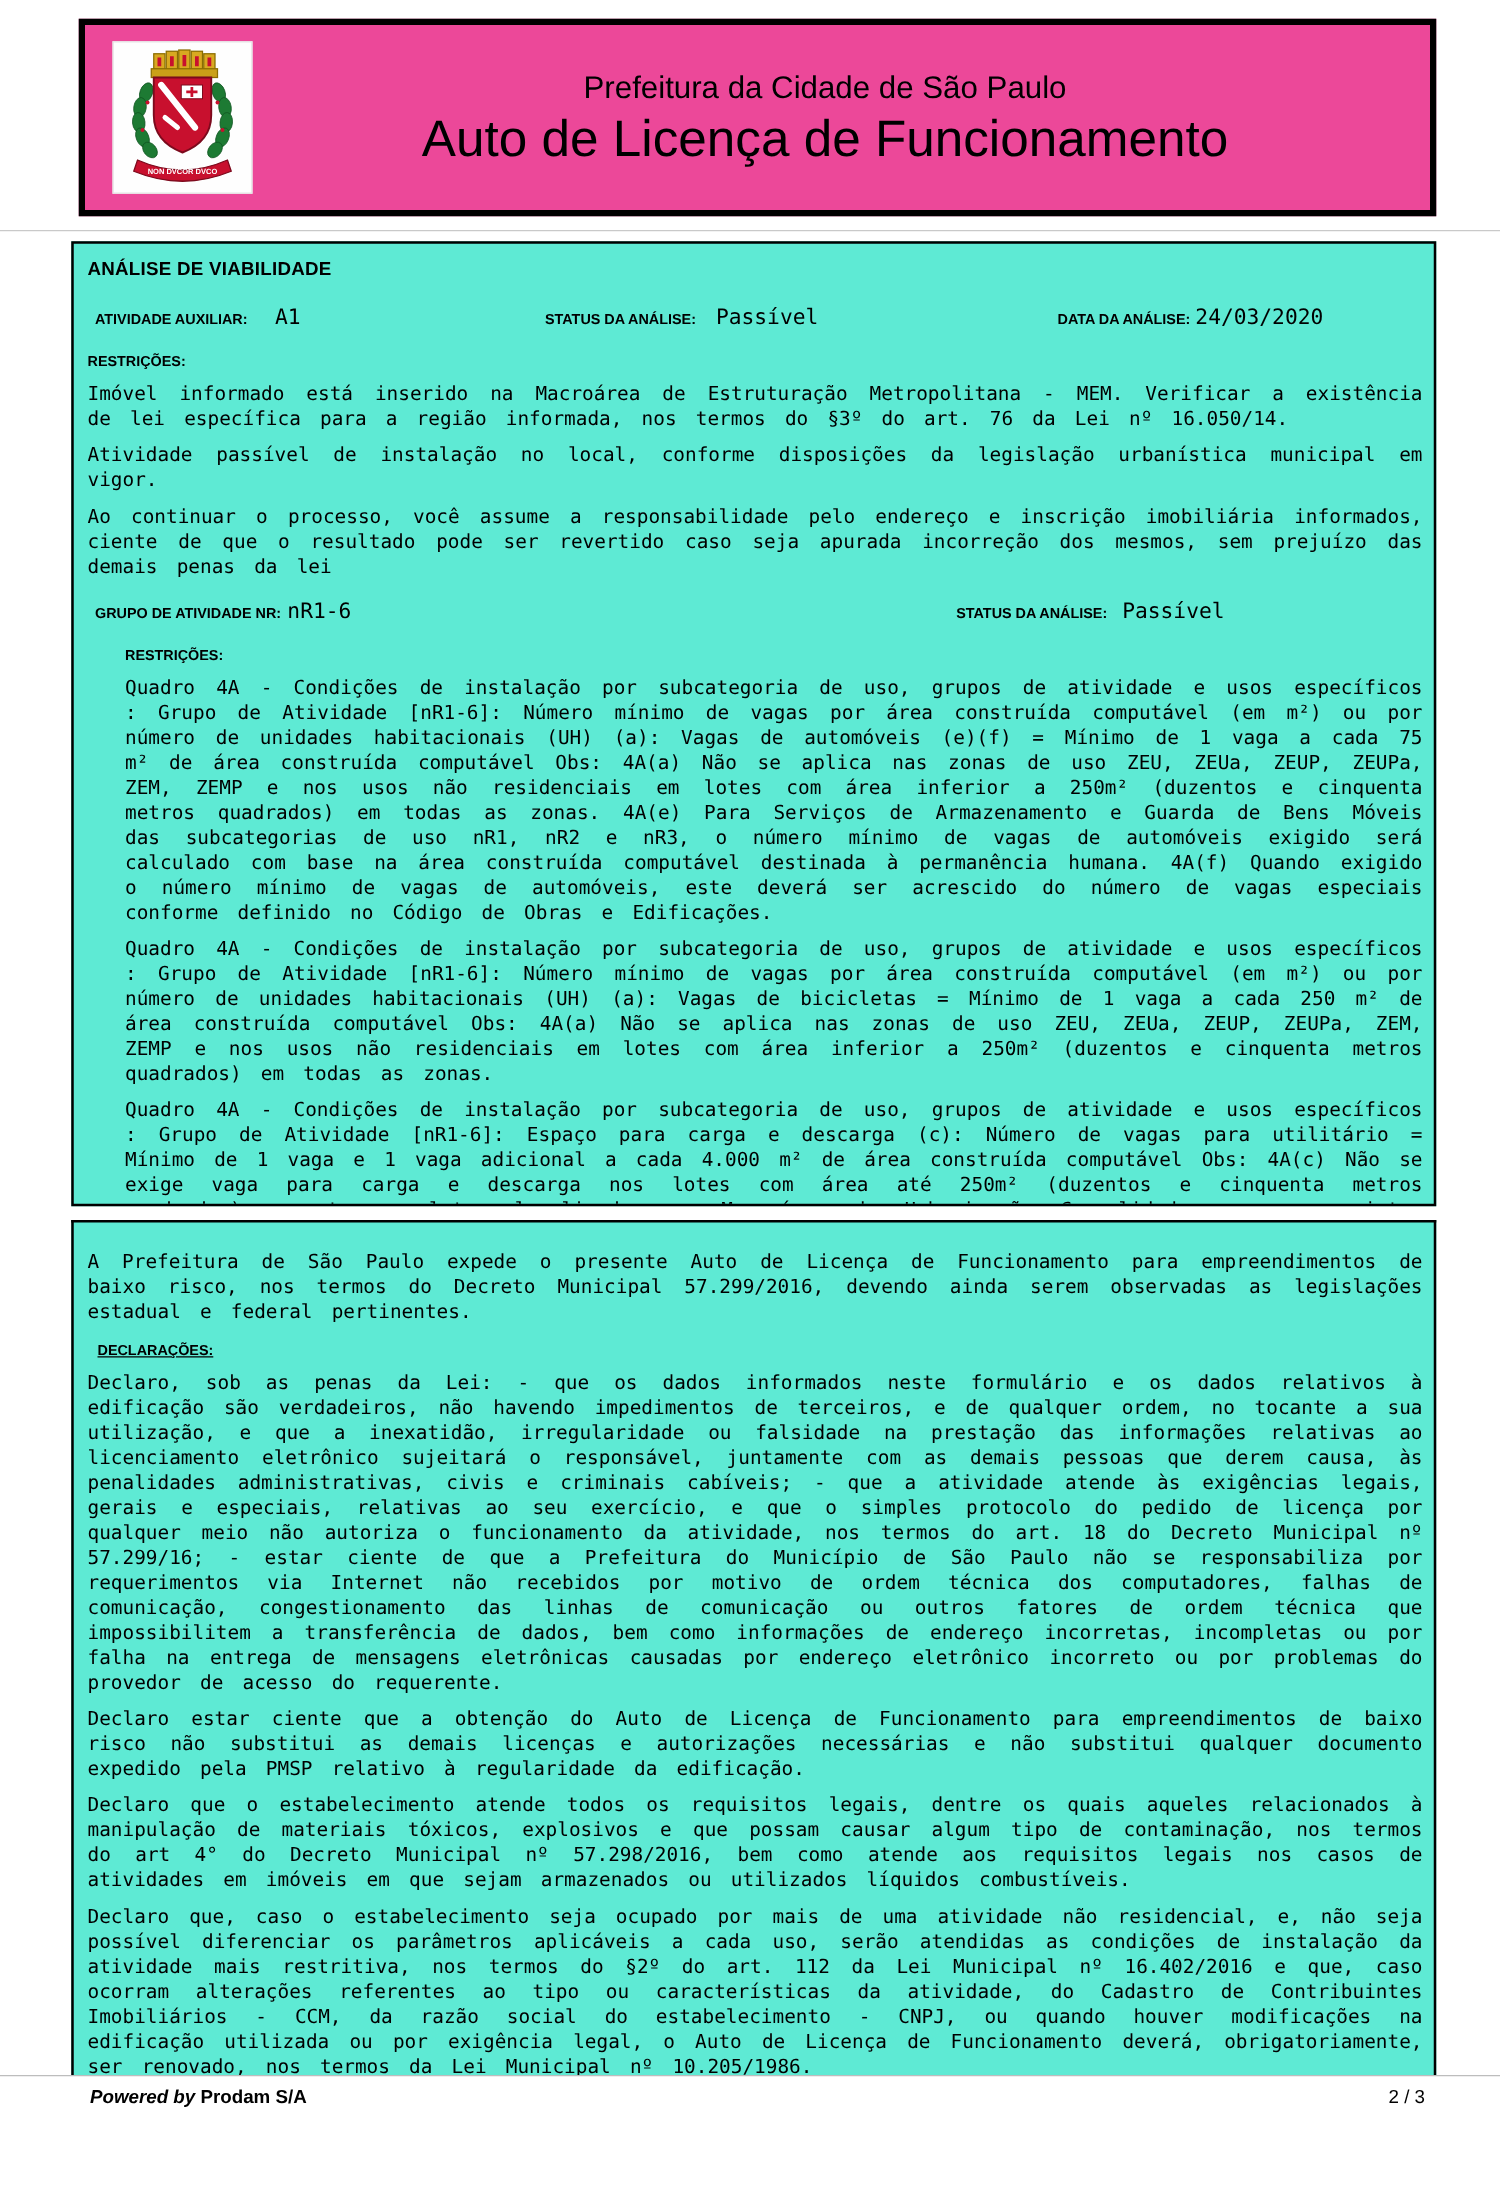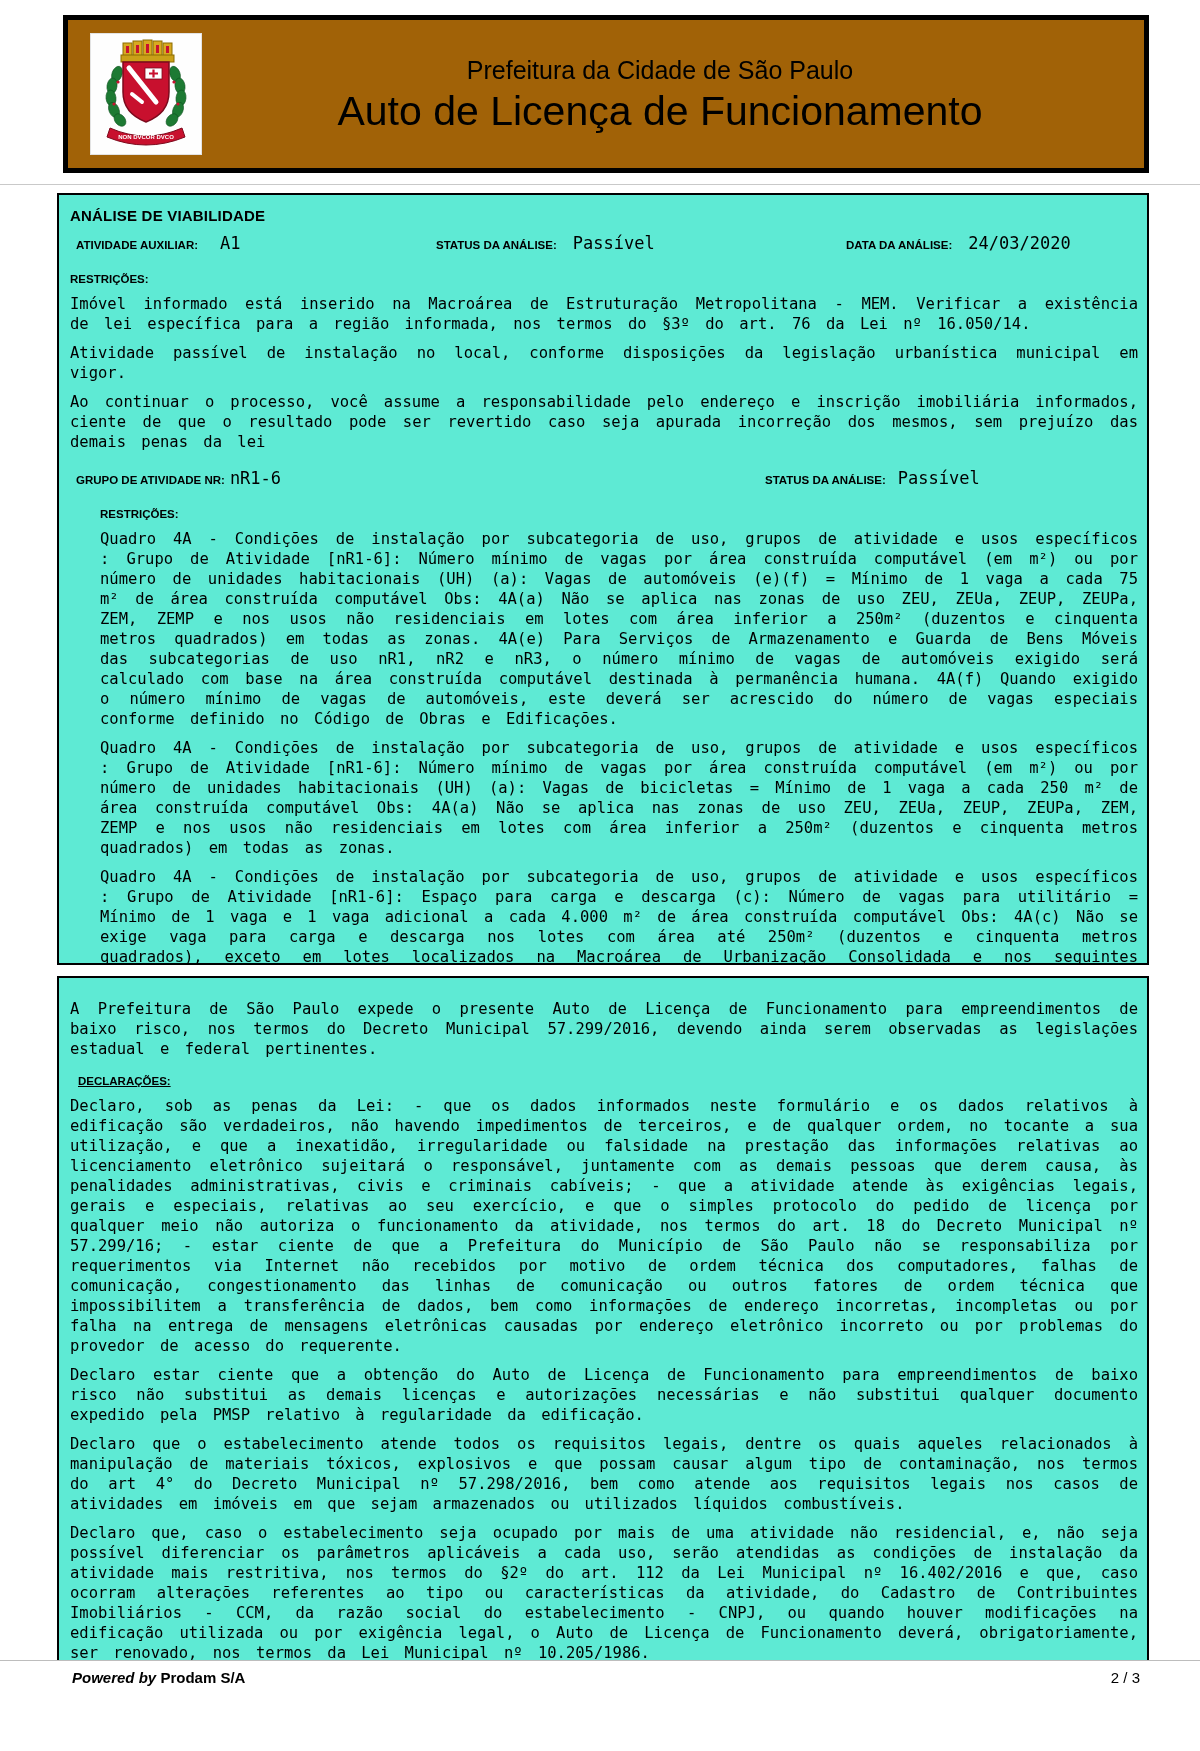--- a/index.html
+++ b/index.html
@@ -5,21 +5,21 @@
   * { margin:0; padding:0; box-sizing:border-box; }
   html,body { background:#ffffff; }
   body {
     width:1200px; height:1751px; position:relative;
     font-family:"Liberation Sans", sans-serif; color:#000;
     overflow:hidden;
   }
   
   .header-box {
     position:absolute; left:63px; top:15px; width:1086px; height:158px;
-    border:5px solid #000; background:#a16207;
+    border:5px solid #000; background:#ec4899;
     display:flex; align-items:center;
   }
   .logo-wrap {
     width:112px; height:122px; margin-left:22px; flex:0 0 auto;
     border:1px solid #e3e3e3; background:#fefefe;
     display:flex; align-items:center; justify-content:center;
   }
   .header-titles { flex:1 1 auto; text-align:center; padding-right:26px; }
   .org-name  { font-size:25px; line-height:30px; }
   .doc-title { font-size:41px; line-height:46px; margin-top:3px; }
@@ -28,25 +28,25 @@
     border-top:1px solid #c9c9c9;
   }
   
   .section-box {
     position:absolute; left:57px; width:1092px; background:#5eead4;
     border:2px solid #000; padding:12px 9px 8px 11px; overflow:hidden;
   }
   #box1 { top:193px;  height:772px; }
   #box2 { top:976px;  height:684px; border-bottom:none; }
   .section-title { font-size:15px; font-weight:bold; letter-spacing:.2px; }
-  .fields-row { position:relative; height:24px; margin-top:9px; }
+  .fields-row { position:relative; height:24px; margin-top:20px; }
   .field { position:absolute; display:flex; align-items:baseline; }
   .fp1 { left:6px;   gap:22px; }
   .fp2 { left:366px; gap:16px; }
-  .fp3 { left:776px; gap:16px; }
+  .fp3 { left:776px; gap:4px; }
   .g1  { left:6px;   gap:5px;  }
   .g2  { left:695px; gap:12px; }
   .f-label { font-size:11.5px; font-weight:bold; white-space:nowrap; }
   .f-value { font-family:"DejaVu Sans Mono", monospace; font-size:17px; white-space:nowrap; }
   .sub-label { font-size:11.5px; font-weight:bold; margin-top:16px; }
   .mono-para {
     font-family:"DejaVu Sans Mono", monospace;
     font-size:15.5px; line-height:20px;
     text-align:justify; word-spacing:6px;
     margin-top:9px;

